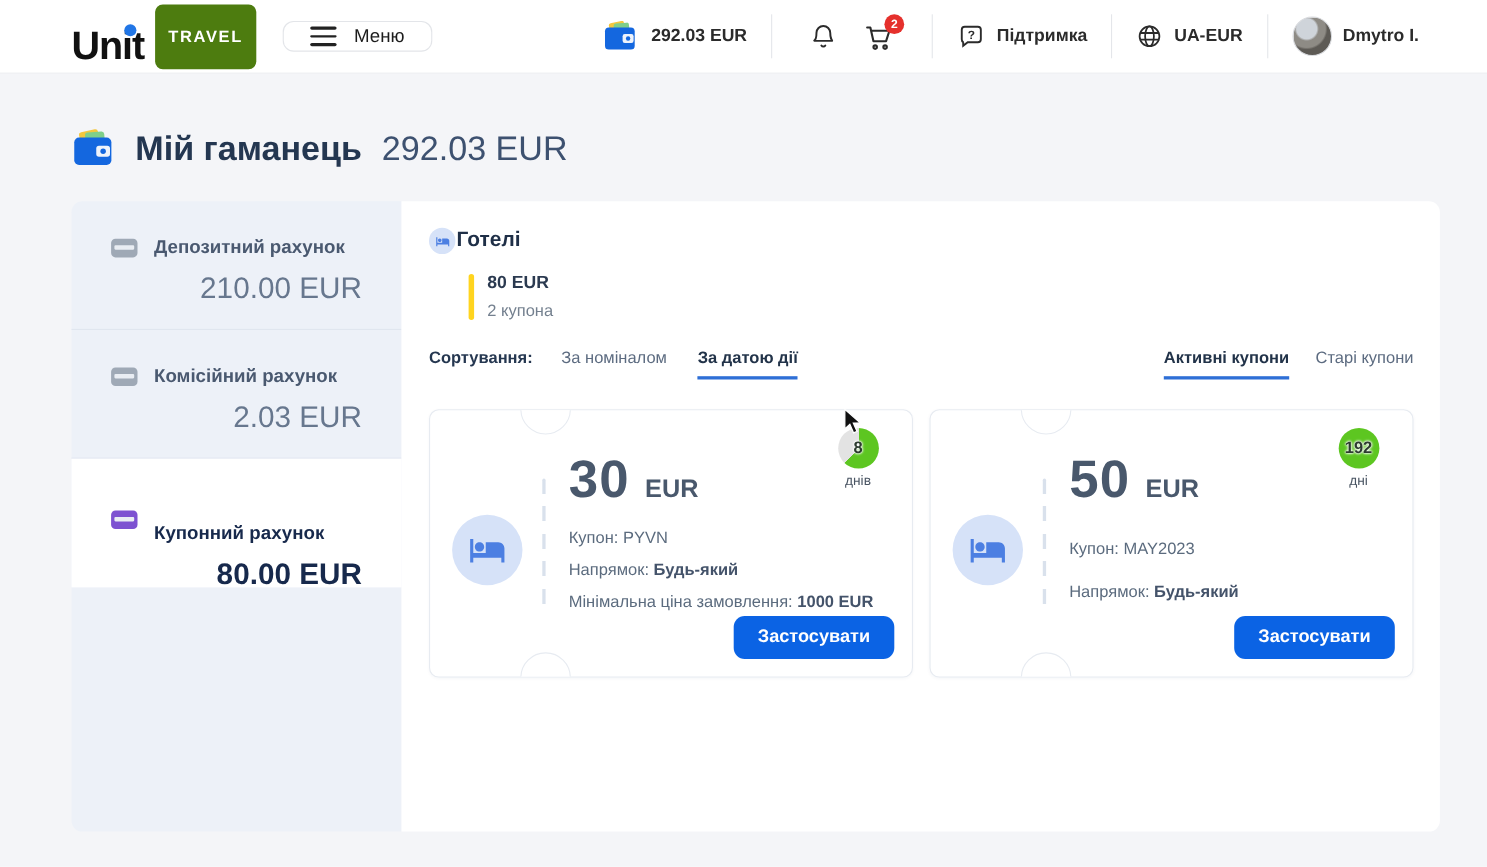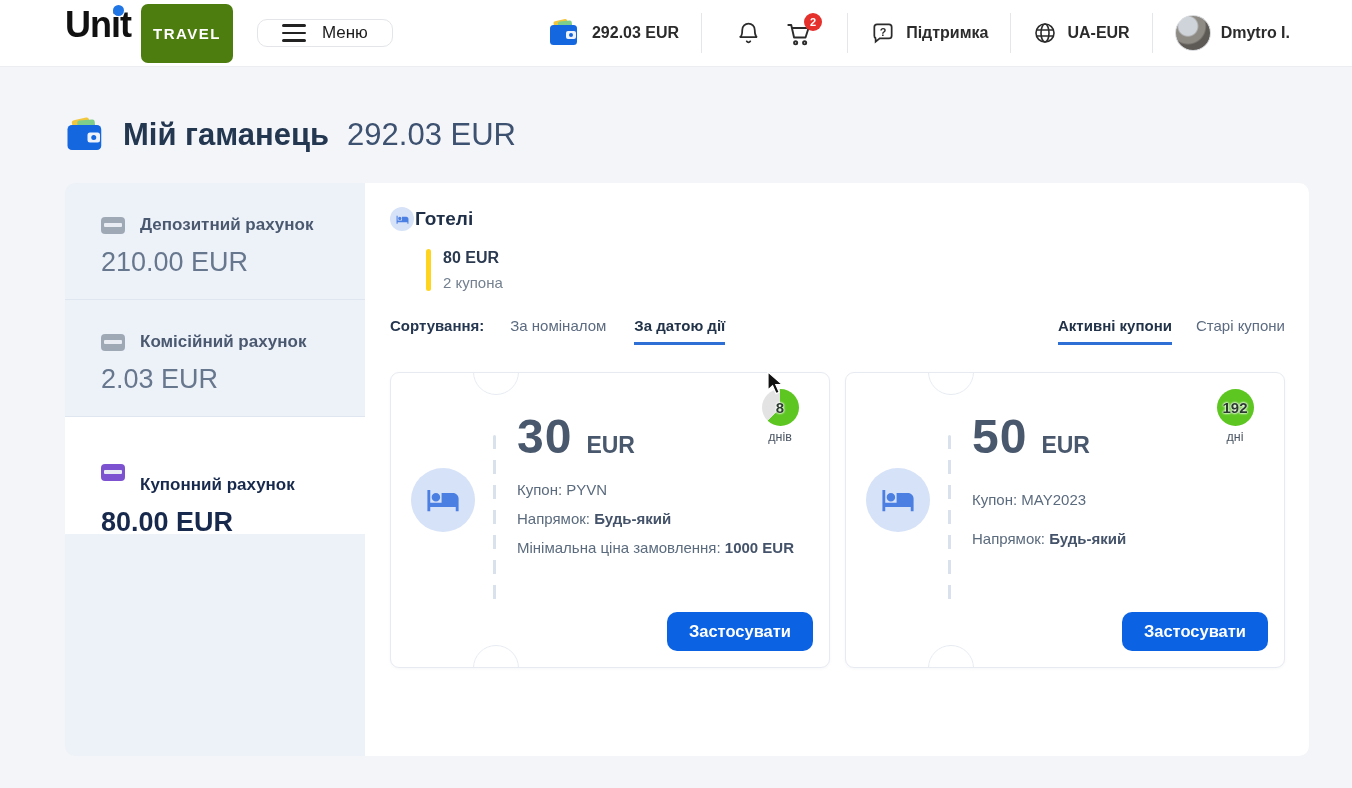--- a/index.html
+++ b/index.html
@@ -1,21 +1,21 @@
 <!DOCTYPE html>
 <html><head>
 <meta charset="utf-8">
 <style>
   * { margin:0; padding:0; box-sizing:border-box; }
   html,body { width:1352px; height:788px; overflow:hidden; }
   body { font-family:"Liberation Sans", sans-serif; background:#f4f5f8; color:#2c3a50; position:relative; }
 
   
   .header { height:67px; background:#fff; border-bottom:1px solid #ebedf0; display:flex; align-items:center; padding:0 62px 0 65px; }
-  .logo { display:flex; align-items:flex-start; gap:10px; }
+  .logo { display:flex; align-items:flex-end; gap:10px; }
   .logo-unit { font-size:36px; font-weight:800; color:#111; letter-spacing:-1px; position:relative; }
   .logo-unit .i-dot { position:absolute; top:1px; right:7px; width:11px; height:11px; background:#2176e6; border-radius:50%; }
   .logo-travel { background:#4d7c0f; color:#fff; font-size:15px; font-weight:700; letter-spacing:1.5px; padding:21px 12px; border-radius:7px; }
   .menu-btn { margin-left:24px; display:flex; align-items:center; gap:16px; border:1px solid #e3e5e9; border-radius:10px; padding:3px 24px; background:#fff; font-size:17px; color:#1c1c1c; cursor:pointer; }
   .hamburger { width:24px; display:flex; flex-direction:column; gap:5px; }
   .hamburger span { height:2.5px; background:#222; border-radius:2px; }
 
   .header-right { margin-left:auto; display:flex; align-items:center; }
   .h-item { display:flex; align-items:center; gap:10px; font-size:16px; font-weight:600; color:#2b2b2b; }
   .h-div { width:1px; height:40px; background:#e4e6ea; margin:0 22px; }
@@ -31,21 +31,21 @@
 
   
   .container { display:flex; margin:30px 47px 0 65px; height:573px; border-radius:10px; }
   .sidebar { width:300px; background:#edf1f8; border-radius:10px 0 0 10px; flex-shrink:0; }
   .acct { padding:32px 36px 0 36px; height:117px; cursor:pointer; }
   .acct.b1 { border-bottom:1px solid #e0e6ef; }
   .acct-top { display:flex; align-items:center; gap:15px; }
   .card-ic { width:24px; height:17px; border-radius:4px; background:#9fa9b6; position:relative; }
   .card-ic::after { content:""; position:absolute; left:3px; right:3px; top:6px; height:4px; background:#e9edf3; border-radius:1px; }
   .acct-label { font-size:17px; font-weight:600; color:#4a5970; }
-  .acct-amount { font-size:27px; color:#67778e; margin-top:12px; }
+  .acct-amount { text-align:right; font-size:27px; color:#67778e; margin-top:12px; }
   .acct.active { background:#fff; }
   .acct.active .card-ic { background:#7d52d1; }
   .acct.active .acct-label { color:#17294c; font-weight:700;margin-top:26px; }
   .acct.active .acct-amount { color:#17294c; font-weight:700; }
 
   .main { flex:1; background:#fff; border-radius:0 10px 10px 0; padding:24px 24px 0 25px; }
   .section-head { display:flex; align-items:center; gap:1px; }
   .circle-ic { width:24px; height:24px; border-radius:50%; background:#d6e2f8; display:flex; align-items:center; justify-content:center; color:#4c7fe2; flex-shrink:0; }
   .section-head .name { font-size:19px; font-weight:700; color:#1f2f47; }
   .summary { display:flex; gap:12px; margin:18px 0 0 36px; }
@@ -54,21 +54,21 @@
   .summary .cnt { font-size:15px; color:#74808f; margin-top:7px; }
 
   .sort-row { display:flex; align-items:flex-start; margin-top:26px; font-size:15px; }
   .sort-row .lbl { font-weight:700; color:#253750; margin-right:26px; }
   .pill { color:#5c6b80; margin-right:28px; cursor:pointer; padding-bottom:8px; }
   .pill.active { color:#223349; font-weight:700; border-bottom:3px solid #2e6fd6; }
   .tabs { margin-left:auto; display:flex; gap:24px; }
 
   
   .cards { display:flex; gap:15px; margin-top:27px; }
-  .coupon { position:relative; width:440px; height:296px; background:#fff; border:1px solid #e7ebf1; border-radius:9px; overflow:hidden; box-shadow:0 1px 3px rgba(30,50,90,.04); }
+  .coupon { position:relative; width:440px; height:244px; background:#fff; border:1px solid #e7ebf1; border-radius:9px; overflow:hidden; box-shadow:0 1px 3px rgba(30,50,90,.04); }
   .notch { position:absolute; left:82px; width:46px; height:46px; border-radius:50%; background:#fff; border:1px solid #e7ebf1; }
   .notch.top { top:-24px; } .notch.bot { bottom:-24px; }
   .perf { position:absolute; left:102px; top:62px; bottom:62px; width:3px;
           background:repeating-linear-gradient(to bottom, #d9e1ec 0 14px, transparent 14px 25px); border-radius:2px; }
   .bed-wrap { position:absolute; left:20px; top:95px; width:64px; height:64px; border-radius:50%; background:#d6e2f8; display:flex; align-items:center; justify-content:center; color:#4c7fe2; }
   .cp-value { position:absolute; left:126px; top:36px; display:flex; align-items:baseline; gap:14px; color:#49586c; }
   .cp-value .num { font-size:48px; font-weight:700; letter-spacing:1px; }
   .cp-value .cur { font-size:23px; font-weight:700; }
   .badge { position:absolute; right:16px; top:16px; width:66px; text-align:center; }
   .pie { width:37px; height:37px; border-radius:50%; margin:0 auto; display:flex; align-items:center; justify-content:center; }

